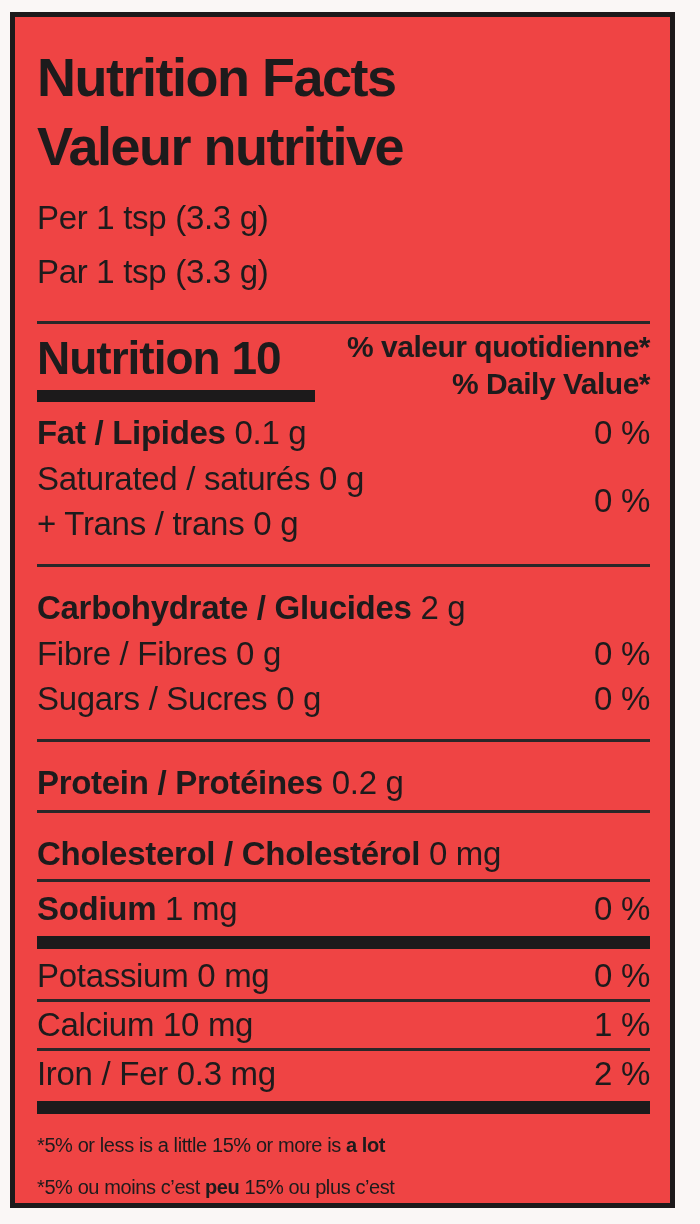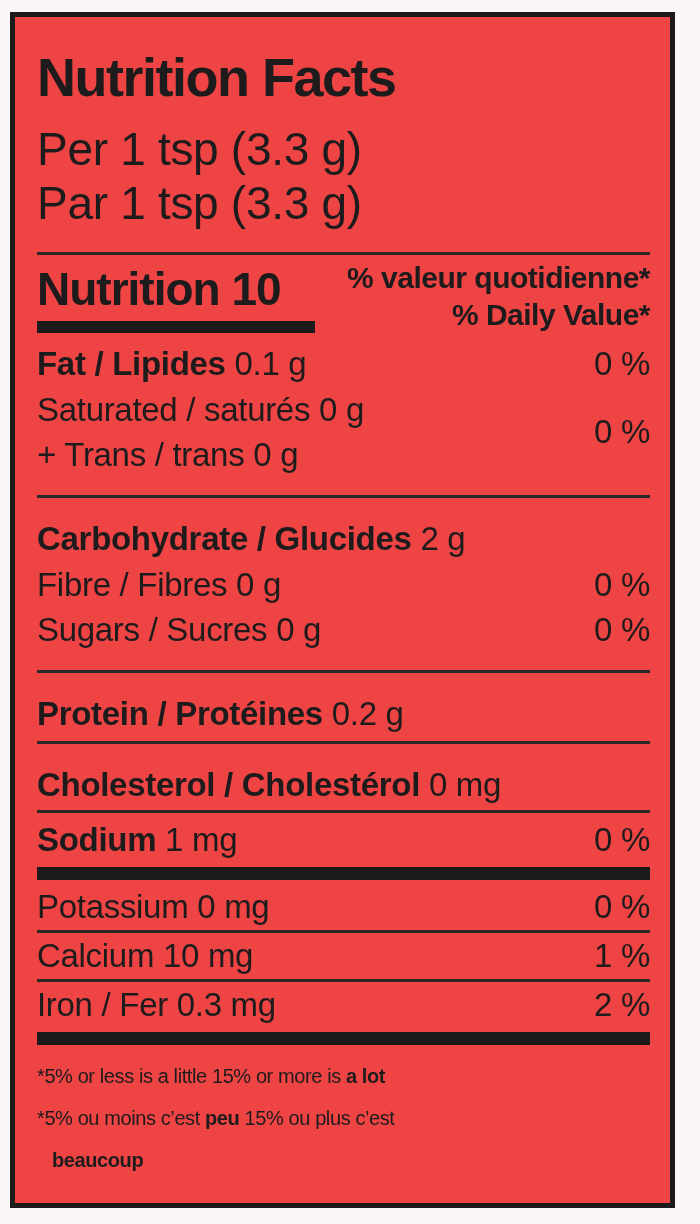--- a/index.html
+++ b/index.html
@@ -24,21 +24,21 @@
     overflow: hidden;
   }
   .title {
     font-size: 54px;
     font-weight: bold;
     line-height: 69px;
     letter-spacing: -1.5px;
     white-space: nowrap;
   }
   .serving {
-    font-size: 46px;
+    font-size: 33px;
     line-height: 54px;
     letter-spacing: -0.3px;
     white-space: nowrap;
   }
   .serving-first { margin-top: 10px; }
   .rule {
     height: 3px;
     background: #2a2728;
   }
   .rule-top { margin-top: 22px; }
@@ -112,20 +112,21 @@
   }
   .footnote-line { white-space: nowrap; }
   .footnote-indent { padding-left: 15px; }
 </style>
 </head>
 <body>
 
 <div class="nf-label">
 
   <div class="title">Nutrition Facts</div>
+  <div class="title">Valeur nutritive</div>
 
   <div class="serving serving-first">Per 1 tsp (3.3 g)</div>
   <div class="serving">Par 1 tsp (3.3 g)</div>
 
   <div class="rule rule-top"></div>
 
   <div class="calories-row">
     <div>
       <div class="calories-text"><span>Nutrition</span> <span>10</span></div>
       <div class="calories-bar"></div>

